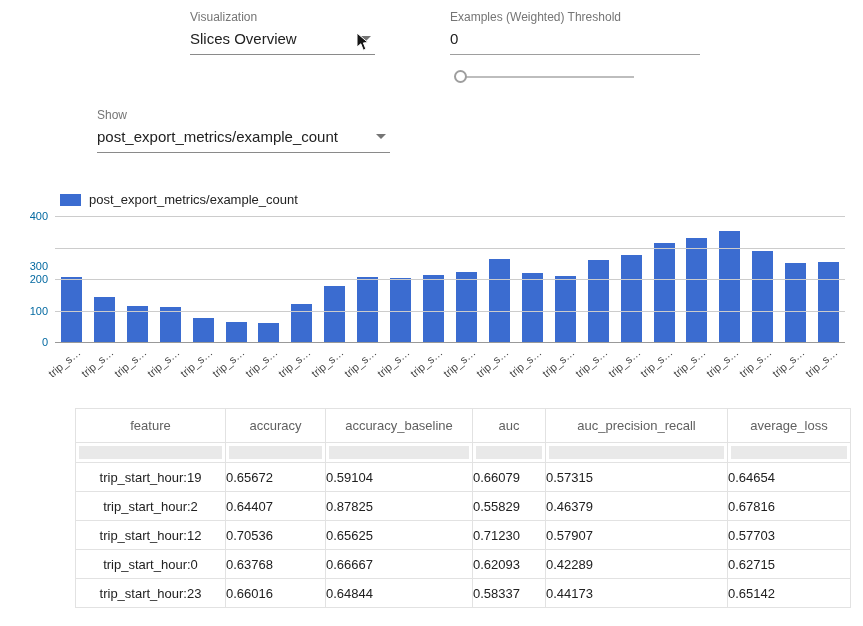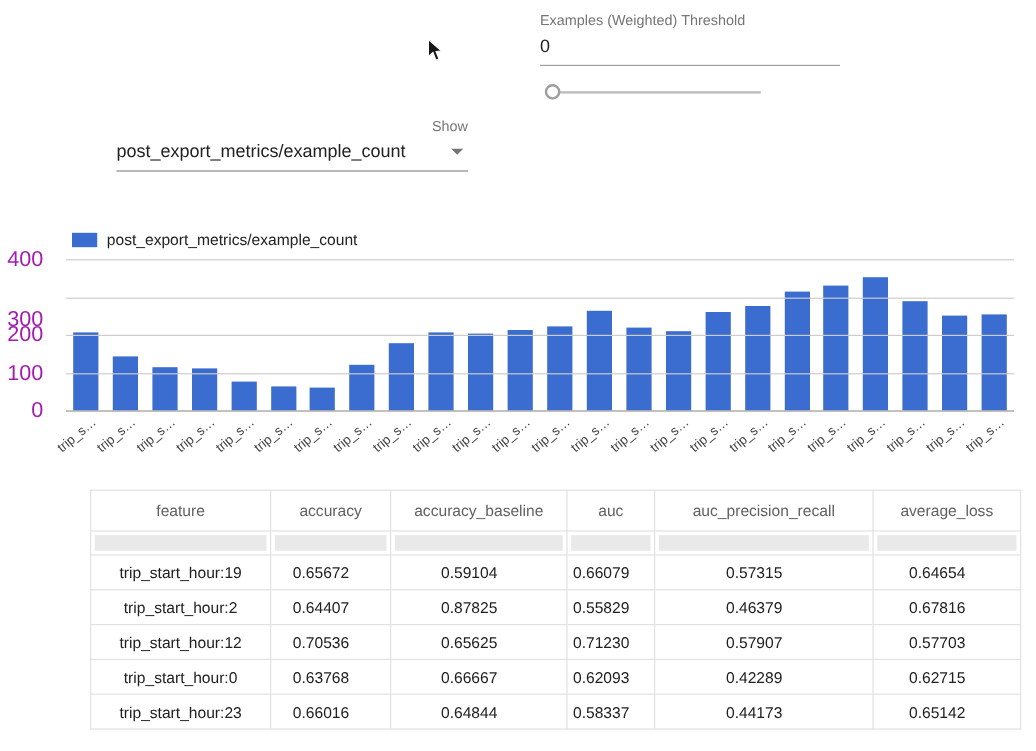--- a/index.html
+++ b/index.html
@@ -29,58 +29,65 @@
   .legend-label { font-size:13px; color:#222; }
 
   
   .chart-plot { position:absolute; left:55px; top:216px; width:790px; height:126px; }
   .gridline { position:absolute; left:0; right:0; height:1px; background:#ccc; }
   .gridline.base { background:#999; }
   .bars-row { position:absolute; left:0; right:0; top:0; bottom:0; display:flex; align-items:flex-end; }
   .bar-slot { flex:1; display:flex; justify-content:center; align-items:flex-end; height:100%; }
   .bar { width:21px; }
   .yaxis { position:absolute; left:12px; top:216px; width:36px; height:126px; }
-  .ytick { position:absolute; right:12px; font-size:18px; color:#a21caf; transform:translateY(-50%); }
+  .ytick { position:absolute; right:0; font-size:11px; color:#0369a1; transform:translateY(-50%); }
   .xlabels-row { position:absolute; left:55px; top:344px; width:790px; height:46px; display:flex; }
   .xlabel-slot { flex:1; position:relative; }
   .xlabel { position:absolute; top:2px; right:40%; transform:rotate(-40deg);
             transform-origin:100% 0; white-space:nowrap; font-size:11px; color:#444; }
 
   
   .tbl-wrap { position:absolute; left:75px; top:408px; width:775px; }
   table { border-collapse:collapse; table-layout:fixed; width:775px; font-size:13px; background:#fff; }
   th, td { border:1px solid #e2e2e2; overflow:hidden; white-space:nowrap; }
   th { height:34px; color:#616161; font-weight:400; text-align:center; }
   tr.filter-row td { height:19px; padding:3px 3px; }
   .filter-box { height:13px; background:#e9e9e9; width:100%; }
   tbody tr.data-row td { height:29px; color:#212121; }
   td.feat { text-align:center; }
-  td.num { text-align:center; padding-right:16px; }
+  td.num { text-align:left; padding-right:16px; }
   col.c0{width:150px} col.c1{width:100px} col.c2{width:147px}
   col.c3{width:73px} col.c4{width:182px} col.c5{width:123px}
 </style>
 </head>
 <body>
 
 <div id="stage">
 
+  <div class="ctl" style="left:190px; top:10px; width:185px;">
+    <div class="ctl-label">Visualization</div>
+    <div class="ctl-value">
+      <span>Slices Overview</span>
+      <span class="dd-arrow"></span>
+    </div>
+  </div>
 
   <div class="ctl" style="left:450px; top:10px; width:250px;">
     <div class="ctl-label">Examples (Weighted) Threshold</div>
     <div class="ctl-value" style="border-bottom-color:#9e9e9e;">
       <span>0</span>
     </div>
   </div>
 
   <div class="slider">
     <div class="slider-track"></div>
     <div class="slider-knob"></div>
   </div>
 
-  <div class="ctl" style="left:97px; top:98px; width:293px;text-align:right;">
+  <div class="ctl" style="left:97px; top:108px; width:293px;">
     <div class="ctl-label">Show</div>
     <div class="ctl-value">
       <span>post_export_metrics/example_count</span>
       <span class="dd-arrow"></span>
     </div>
   </div>
 
   <div class="ctl" style="left:420px; top:108px; width:300px;">
   </div>
 

